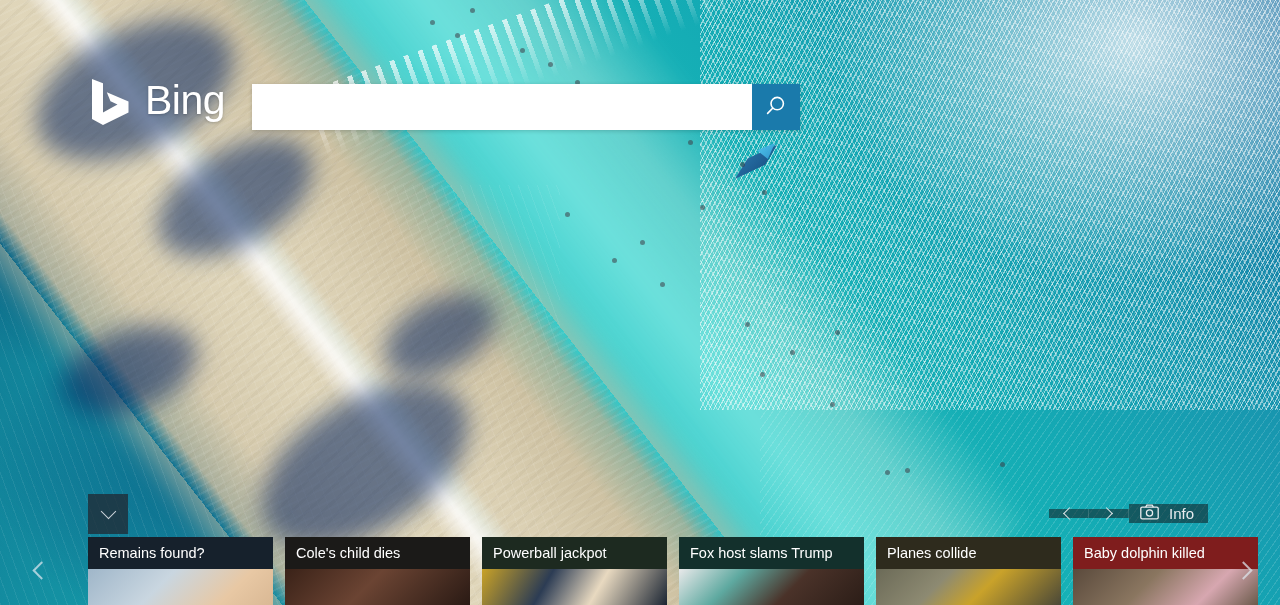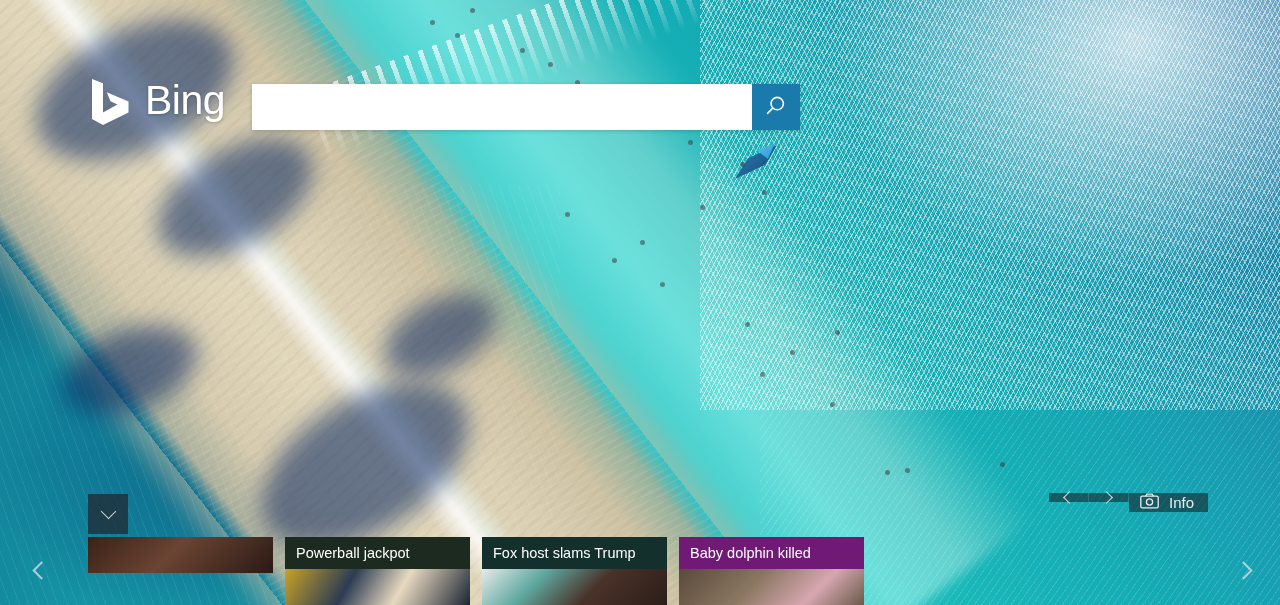--- a/index.html
+++ b/index.html
@@ -154,21 +154,21 @@
   }
   #search-input::placeholder { color:#767676; }
   #search-button {
     width:48px; background:#1a7aab; border:none; cursor:pointer;
     display:flex; align-items:center; justify-content:center;
   }
 
   
   #img-controls {
     position:absolute; right:72px; bottom:72px; height:40px;
-    display:flex; align-items:flex-start;
+    display:flex; align-items:center;
   }
   .ctl {
     background:rgba(18,26,30,.55);
     display:flex; align-items:center; justify-content:center;
     color:#e8ecee; cursor:pointer;
     border-right:1px solid rgba(255,255,255,.14);
   }
   .ctl:last-child { border-right:none; }
   .ctl-arrow { width:40px; }
   .ctl-info { padding:0 14px 0 11px; gap:10px; font-size:15px; }
@@ -312,32 +312,41 @@
 </div>
 
 <div id="news-rail">
 
   <div class="carousel-arrow" id="carousel-prev">
     <span class="chev l"></span>
   </div>
 
   <div id="news-tiles">
       <div class="tile">
+        <div class="tile-head" style="background: rgb(22, 33, 44);">Remains found?</div>
+        <div class="tile-thumb" style="background: linear-gradient(135deg, rgb(159, 182, 201) 0%, rgb(201, 214, 224) 40%, rgb(232, 200, 164) 75%, rgb(217, 184, 148) 100%);"></div>
+      </div>
+      <div class="tile">
+        <div class="tile-head" style="background: rgb(27, 26, 24);">Cole's child dies</div>
         <div class="tile-thumb" style="background: linear-gradient(135deg, rgb(58, 34, 24) 0%, rgb(107, 68, 51) 45%, rgb(42, 26, 20) 100%);"></div>
       </div>
       <div class="tile">
         <div class="tile-head" style="background: rgb(29, 42, 32);">Powerball jackpot</div>
         <div class="tile-thumb" style="background: linear-gradient(120deg, rgb(201, 162, 39) 0%, rgb(44, 60, 84) 35%, rgb(232, 217, 192) 62%, rgb(27, 37, 51) 100%);"></div>
       </div>
       <div class="tile">
         <div class="tile-head" style="background: rgb(19, 48, 44);">Fox host slams Trump</div>
         <div class="tile-thumb" style="background: linear-gradient(135deg, rgb(233, 233, 234) 0%, rgb(94, 169, 160) 30%, rgb(74, 50, 41) 60%, rgb(43, 29, 23) 100%);"></div>
       </div>
       <div class="tile">
-        <div class="tile-head" style="background: #701a75;">Baby dolphin killed</div>
+        <div class="tile-head" style="background: rgb(46, 43, 29);">Planes collide</div>
+        <div class="tile-thumb" style="background: linear-gradient(135deg, rgb(107, 106, 87) 0%, rgb(141, 138, 114) 35%, rgb(201, 162, 42) 58%, rgb(74, 72, 56) 100%);"></div>
+      </div>
+      <div class="tile">
+        <div class="tile-head" style="background: #7f1d1d;">Baby dolphin killed</div>
         <div class="tile-thumb" style="background: linear-gradient(135deg, rgb(90, 74, 60) 0%, rgb(138, 118, 96) 40%, rgb(215, 167, 176) 72%, rgb(106, 90, 74) 100%);"></div>
       </div>
     </div>
 
   <div class="carousel-arrow" id="carousel-next">
     <span class="chev r"></span>
   </div>
 </div>
 
 </body></html>

